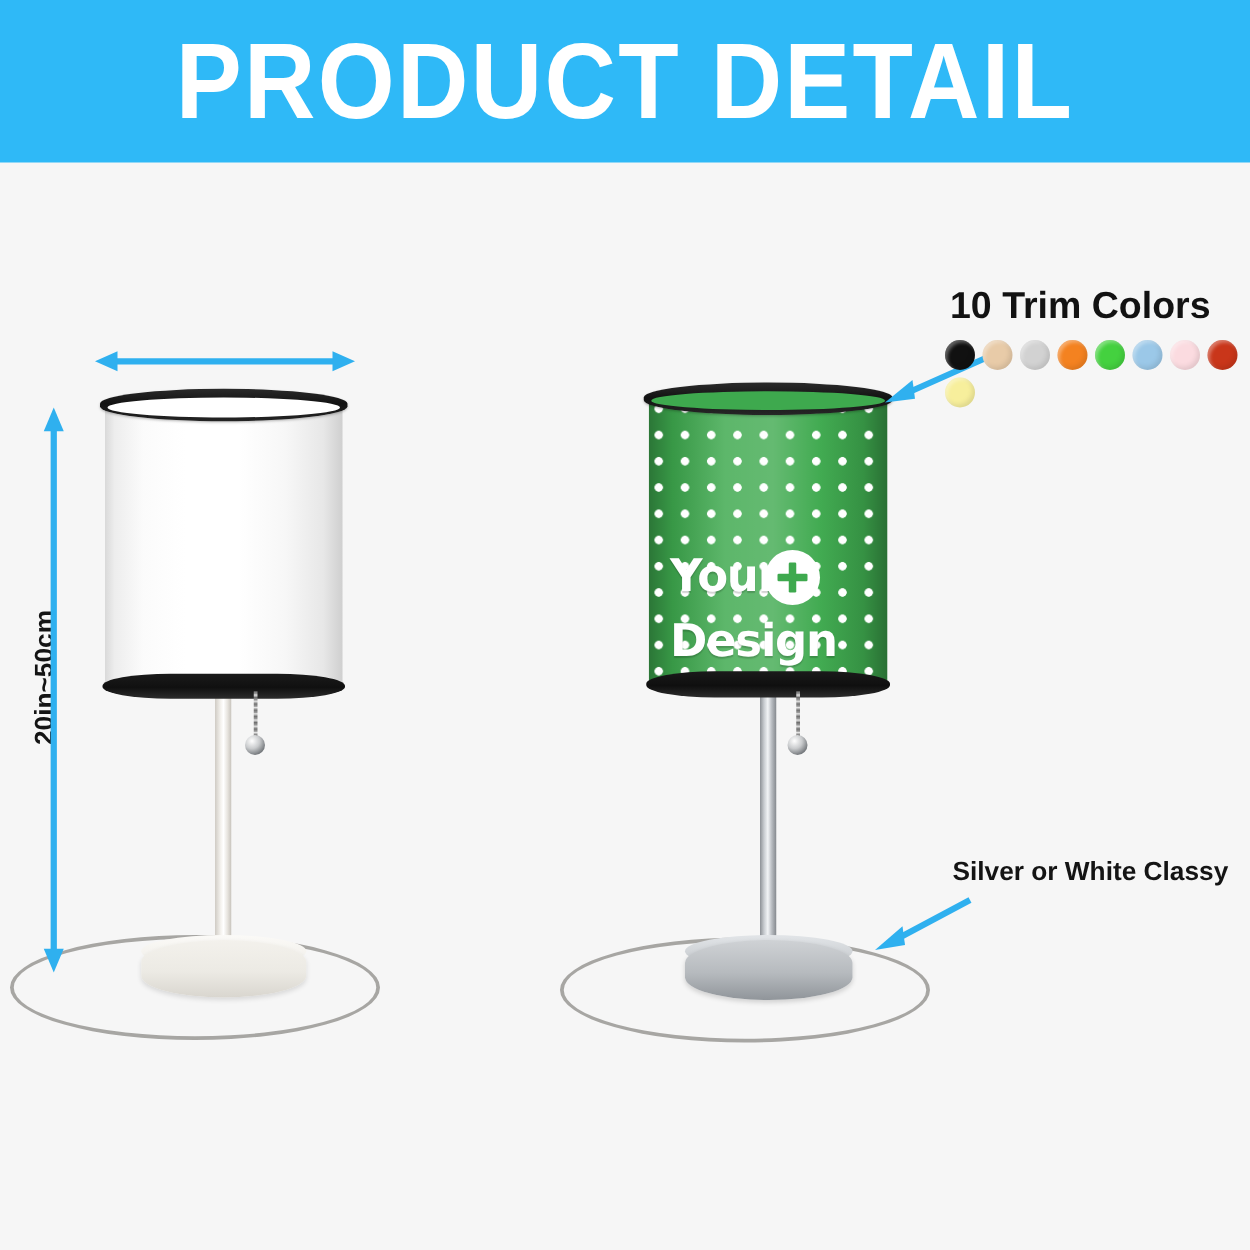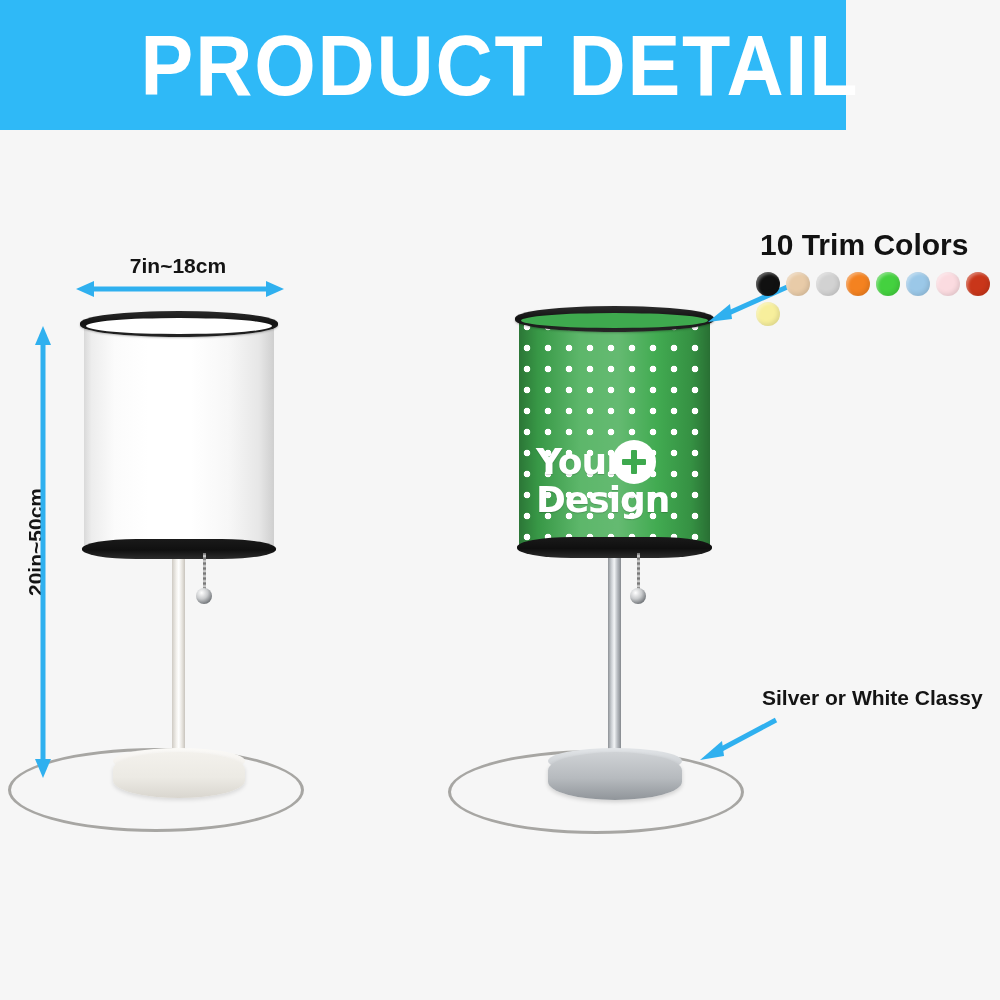--- a/index.html
+++ b/index.html
@@ -20,21 +20,21 @@
     width: 1000px;
     height: 1000px;
     background: #f6f6f6;
   }
 
   
   .banner {
     position: absolute;
     left: 0;
     top: 0;
-    width: 846px;
+    width: 1000px;
     height: 130px;
     background: #2fb9f7;
   }
   .banner-title {
     position: absolute;
     left: 0;
     top: 18px;
     width: 1000px;
     text-align: center;
     color: #ffffff;
@@ -201,21 +201,21 @@
     height: 70px;
     color: #ffffff;
     font-family: "DejaVu Sans", sans-serif;
     font-weight: bold;
     font-size: 36px;
     line-height: 36px;
     letter-spacing: -1px;
     text-shadow: 0 1px 1px rgba(0,0,0,.18);
   }
   .rs-logo .l1 { display: block; }
-  .rs-logo .l2 { display: block; margin-top: 2px; }
+  .rs-logo .l2 { display: block; margin-top: 16px; }
   .rs-plus-circle {
     position: absolute;
     left: 612px;
     top: 440px;
     width: 44px;
     height: 44px;
     border-radius: 50%;
     background: #ffffff;
   }
   .rs-plus-circle::before,
@@ -362,21 +362,20 @@
 
     <div class="ls-shade"></div>
     <div class="ls-trim-bottom"></div>
     <div class="ls-trim-top"></div>
     <div class="ls-trim-top-inner"></div>
 
     <div class="ls-chain"></div>
     <div class="ls-chain-ball"></div>
   </div>
 
-  <div class="dim-width-label">7in~18cm</div>
 
   <svg class="arrow-svg" style="left:76px; top:276px;" width="208" height="26">
     <line x1="14" y1="13" x2="194" y2="13" stroke="#2fb0ef" stroke-width="5"></line>
     <polygon points="0,13 18,5 18,21" fill="#2fb0ef"></polygon>
     <polygon points="208,13 190,5 190,21" fill="#2fb0ef"></polygon>
   </svg>
 
   <div class="dim-height-label">20in~50cm</div>
 
   <svg class="arrow-svg" style="left:30px; top:326px;" width="26" height="452">

